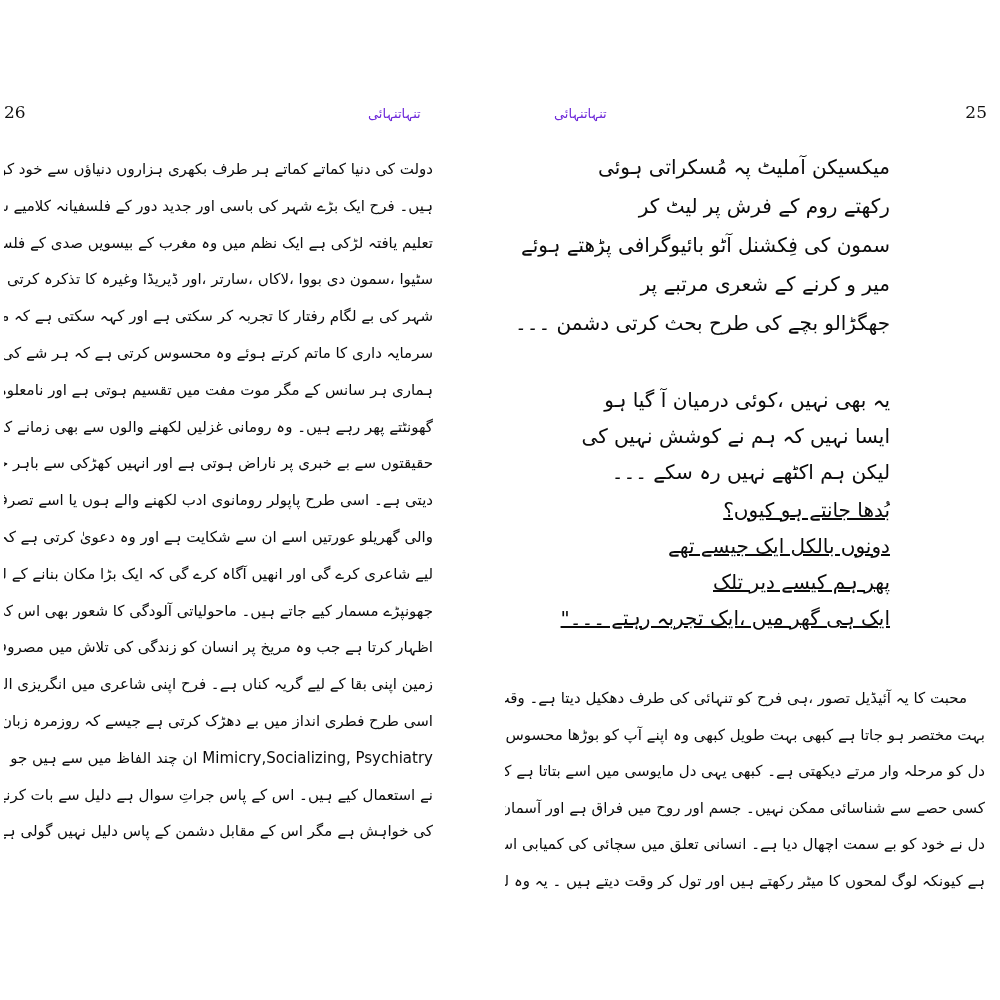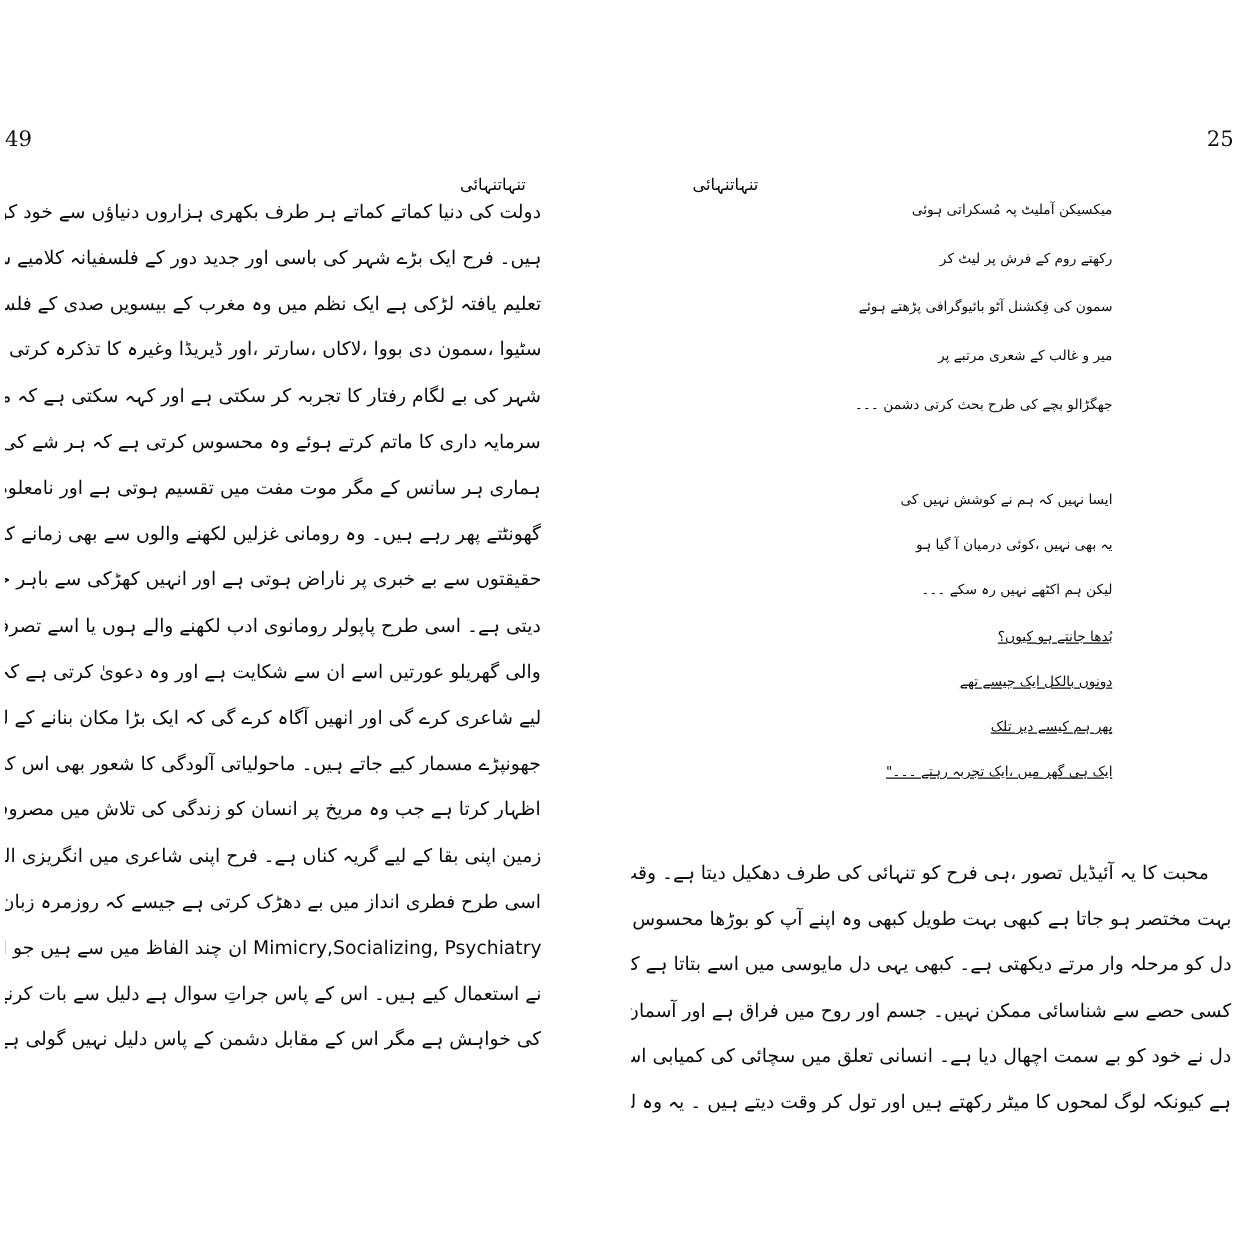--- a/index.html
+++ b/index.html
@@ -10,36 +10,36 @@
   }
   .page-spread{position:absolute;inset:0;}
   
   .hdr-num{
     position:absolute;top:102px;font-size:17px;color:#111;
     font-family:"DejaVu Serif","Liberation Serif",serif;
   }
   .hdr-num.left{left:4px;}
   .hdr-num.right{right:13px;}
   .hdr-title{
-    position:absolute;top:106px;font-size:13px;color:#000000;direction:rtl;margin-top:34px;
+    position:absolute;top:106px;font-size:13px;color:#6d28d9;direction:rtl;
   }
   .hdr-title.left{left:368px;}
   .hdr-title.right{left:554px;}
   
   .left-body{
     position:absolute;left:4px;top:151px;width:429px;direction:rtl;
   }
   .left-body .tline{
     height:36.8px;line-height:36.8px;font-size:15px;overflow:hidden;
     text-align:justify;text-align-last:justify;white-space:nowrap;
   }
   
   .poem{position:absolute;left:505px;width:385px;direction:rtl;}
   .poem .tline{
-    line-height:39px;font-size:11px;white-space:nowrap;
+    line-height:39px;font-size:20px;white-space:nowrap;
     overflow:hidden;
   }
   .poem.s1{top:148px;}
   .poem.s2{top:382px;}
   .poem.s2 .tline{line-height:36px;}
   .poem.s3{top:492px;text-decoration:underline;}
   .poem.s3 .tline{line-height:36px;}
   
   .right-body{
     position:absolute;left:505px;top:680px;width:480px;direction:rtl;
@@ -48,21 +48,21 @@
     height:36.5px;line-height:36.5px;font-size:15px;overflow:hidden;
     text-align:justify;text-align-last:justify;white-space:nowrap;
   }
   .right-body .tline:first-child{padding-right:18px;}
 </style>
 </head>
 <body>
 
 <div class="page-spread">
 
-  <div class="hdr-num left">49</div>
+  <div class="hdr-num left">26</div>
   <div class="hdr-title left">تنہاتنہائی</div>
   <div class="hdr-title right">تنہاتنہائی</div>
   <div class="hdr-num right">25</div>
 
   <div class="left-body">
       <div class="tline">دولت کی دنیا کماتے کماتے ہر طرف بکھری ہزاروں دنیاؤں سے خود کو محروم کر لیتے</div>
       <div class="tline">ہیں۔ فرح ایک بڑے شہر کی باسی اور جدید دور کے فلسفیانہ کلامیے سے واقف ایک اعلیٰ</div>
       <div class="tline">تعلیم یافتہ لڑکی ہے ایک نظم میں وہ مغرب کے بیسویں صدی کے فلسفیوں جیسے کر</div>
       <div class="tline">سٹیوا ،سمون دی بووا ،لاکاں ،سارتر ،اور ڈیریڈا وغیرہ کا تذکرہ کرتی ہے۔ اسی لیے وہ</div>
       <div class="tline">شہر کی بے لگام رفتار کا تجربہ کر سکتی ہے اور کہہ سکتی ہے کہ ماڈرنٹی ہمارا ورثہ کھا رہی ہے</div>
@@ -79,26 +79,26 @@
       <div class="tline">اسی طرح فطری انداز میں بے دھڑک کرتی ہے جیسے کہ روزمرہ زبان میں اُنہیں برتا</div>
       <div class="tline">Mimicry,Socializing, Psychiatry ان چند الفاظ میں سے ہیں جو اس</div>
       <div class="tline">نے استعمال کیے ہیں۔ اس کے پاس جراتِ سوال ہے دلیل سے بات کرنے اور سننے</div>
       <div class="tline">کی خواہش ہے مگر اس کے مقابل دشمن کے پاس دلیل نہیں گولی ہے اور رشتے نہیں</div>
     </div>
 
   <div class="poem s1">
       <div class="tline">میکسیکن آملیٹ پہ مُسکراتی ہوئی</div>
       <div class="tline">رکھتے روم کے فرش پر لیٹ کر</div>
       <div class="tline">سمون کی فِکشنل آٹو بائیوگرافی پڑھتے ہوئے</div>
-      <div class="tline">میر و غالب کے شعری مرتبے پر</div>
+      <div class="tline">میر و کرنے کے شعری مرتبے پر</div>
       <div class="tline">جھگڑالو بچے کی طرح بحث کرتی دشمن ۔۔۔</div>
     </div>
   <div class="poem s2">
+      <div class="tline">یہ بھی نہیں ،کوئی درمیان آ گیا ہو</div>
       <div class="tline">ایسا نہیں کہ ہم نے کوشش نہیں کی</div>
-      <div class="tline">یہ بھی نہیں ،کوئی درمیان آ گیا ہو</div>
       <div class="tline">لیکن ہم اکٹھے نہیں رہ سکے ۔۔۔</div>
     </div>
   <div class="poem s3">
       <div class="tline">بُدھا جانتے ہو کیوں؟</div>
       <div class="tline">دونوں بالکل ایک جیسے تھے</div>
       <div class="tline">پھر ہم کیسے دیر تلک</div>
       <div class="tline">ایک ہی گھر میں ،ایک تجربہ رہتے ۔۔۔"</div>
     </div>
 
   <div class="right-body">

